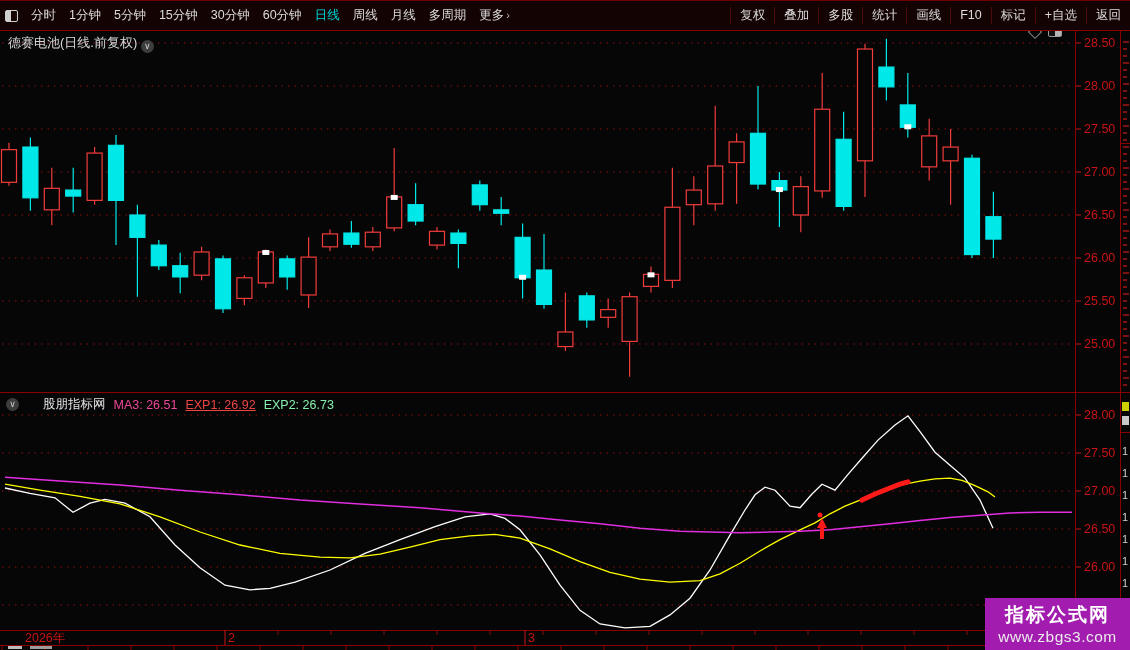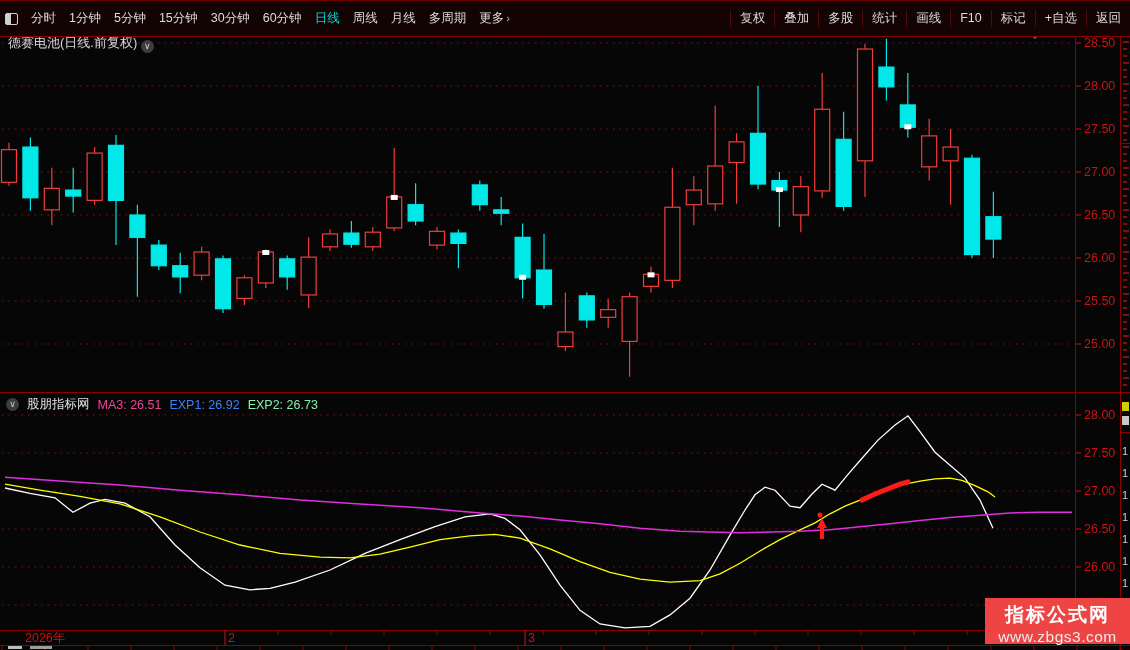--- a/index.html
+++ b/index.html
@@ -1,20 +1,20 @@
 <!DOCTYPE html>
 <html><head>
 <meta charset="utf-8">
 <style>
   html,body{margin:0;padding:0;background:#060606;}
   body{width:1130px;height:650px;position:relative;overflow:hidden;
        font-family:"Liberation Sans","DejaVu Sans",sans-serif;
        -webkit-font-smoothing:antialiased;}
   
-  #toolbar{position:absolute;top:0;left:0;width:1130px;height:37px;
+  #toolbar{position:absolute;top:0;left:0;width:1130px;height:31px;
            background:#140303;border-top:1px solid #6e0000;border-bottom:1px solid #8b0000;
            box-sizing:border-box;display:flex;justify-content:space-between;align-items:center;
            font-size:12.5px;color:#dcdcdc;z-index:3;}
   #toolbar-left{display:flex;align-items:center;gap:13px;padding-left:5px;}
   #toolbar-right{display:flex;align-items:center;}
   .tb-item{cursor:default;white-space:nowrap;line-height:17px;}
   .tb-item.active{color:#00d9d9;}
   .tb-right-item{padding:0 9px;border-left:1px solid #4d0c0c;line-height:17px;white-space:nowrap;}
   .split-icon{display:inline-block;width:11px;height:10px;border:1px solid #cfcfcf;border-radius:2px;
               background:linear-gradient(to right,#cfcfcf 0 5px,#140303 5px);}
@@ -22,26 +22,26 @@
   
   .circle-icon{display:inline-block;width:13px;height:13px;border-radius:50%;background:#3d3d3d;
                color:#cfcfcf;font-size:9px;line-height:12px;text-align:center;vertical-align:-2px;}
   #chart-title{position:absolute;top:34px;left:8px;font-size:13px;color:#d8d8d8;z-index:2;}
   #chart-corner-icons{position:absolute;top:26px;left:1030px;z-index:2;display:flex;gap:8px;align-items:center;}
   .diamond-icon{display:inline-block;width:8px;height:8px;border:1px solid #8a8a8a;transform:rotate(45deg);}
   .win-icon{display:inline-block;width:12px;height:9px;border:1px solid #9a9a9a;border-radius:2px;
             background:linear-gradient(to right,#111 0 6px,#b5b5b5 6px);}
   #indicator-header{position:absolute;top:396px;left:6px;font-size:12.5px;z-index:2;
                     display:flex;align-items:center;gap:8px;white-space:nowrap;}
-  #indicator-header .src{color:#e2e2e2;margin-left:0;}
+  #indicator-header .src{color:#e2e2e2;margin-left:16px;}
   #indicator-header .ma3{color:#ec4899;}
-  #indicator-header .exp1{color:#3b82f6;}
+  #indicator-header .exp1{color:#ef4444;text-decoration:underline;}
   #indicator-header .exp2{color:#86efac;}
   
-  #watermark{position:absolute;left:985px;top:598px;width:145px;height:46px;background:#ef4444;
+  #watermark{position:absolute;left:985px;top:598px;width:145px;height:52px;background:#a21caf;
              z-index:6;text-align:center;color:#ffffff;}
   #watermark .l1{font-size:19px;font-weight:bold;letter-spacing:2px;margin-top:4px;}
   #watermark .l2{font-size:15.5px;color:#ececec;letter-spacing:.5px;text-align:center;}
   
   #chart-svg{position:absolute;top:0;left:0;z-index:1;}
   text{font-family:"Liberation Sans","DejaVu Sans",sans-serif;}
 </style>
 </head>
 <body>
 

